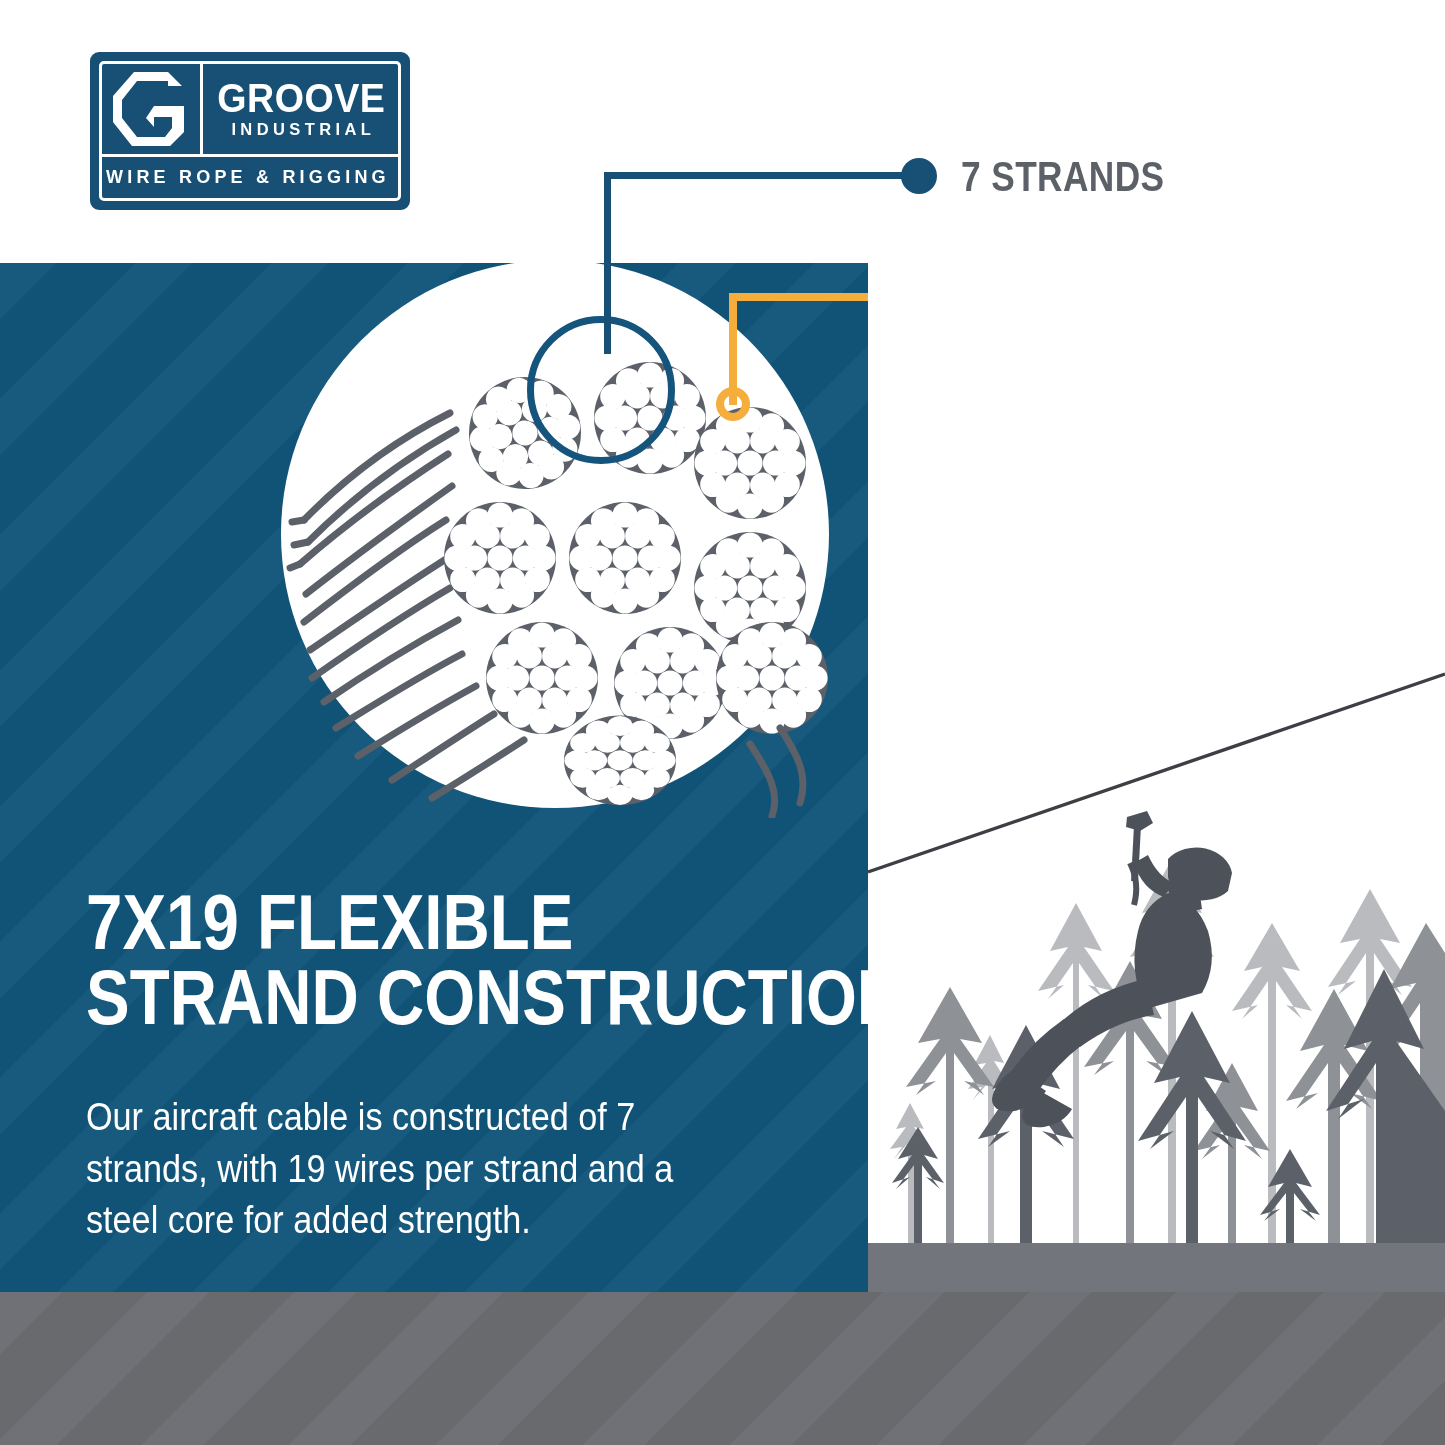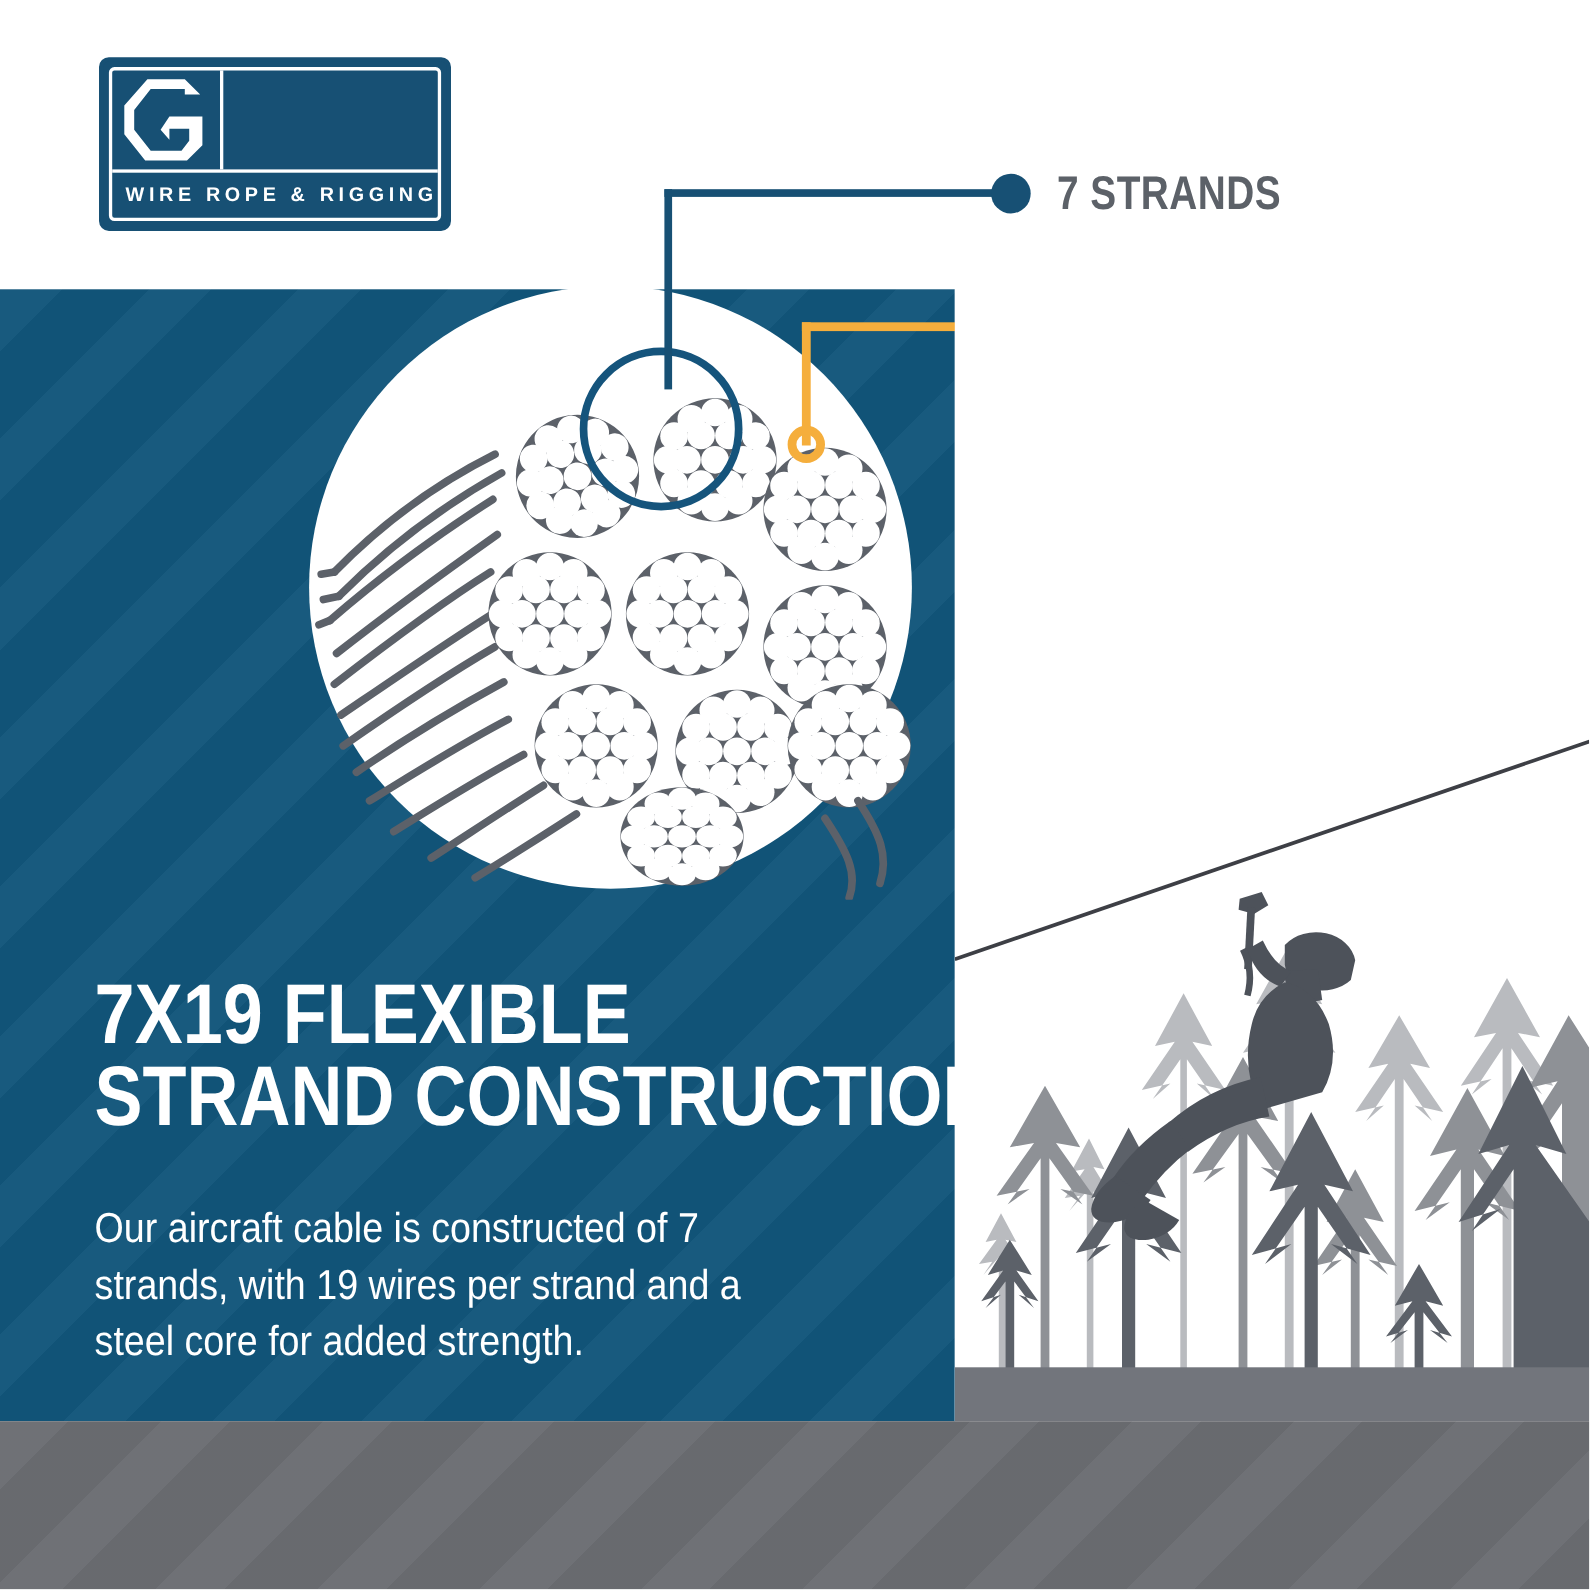--- a/index.html
+++ b/index.html
@@ -44,21 +44,21 @@
     letter-spacing:0.5px;
     transform:scaleX(0.94);
     font-family:"Liberation Sans",sans-serif;
   }
   .logo-word-sub{
     color:#fff;font-weight:bold;font-size:16.5px;line-height:1;
     letter-spacing:4.4px;margin-top:4px;
     text-indent:4px;
   }
   .logo-bottom{
-    flex:1;display:flex;align-items:center;justify-content:flex-end;
+    flex:1;display:flex;align-items:center;justify-content:flex-start;
   }
   .logo-tag{
     color:#fff;font-weight:bold;font-size:18px;letter-spacing:4.2px;
     text-indent:4px;
   }
 
   
   .blue-panel{
     position:absolute;left:0;top:263px;width:868px;height:1029px;
     background:#11557a;
@@ -173,20 +173,24 @@
 
 <div id="canvas">
 
   <div class="logo">
     <div class="logo-inner">
       <div class="logo-top">
         <div class="logo-mark">
           <svg width="82" height="78" viewBox="0 0 82 78" aria-hidden="true">
             <path d="M24 2 L58 2 L72 16 L58 16 L58 11 L27 11 L12 30 L12 48 L27 67 L55 67 L62 58 L62 47 L44 47 L44 57 L36 48 L44 36 L74 36 L74 62 L60 76 L22 76 L3 52 L3 26 Z" fill="#ffffff"></path>
           </svg>
+        </div>
+        <div class="logo-words">
+          <div class="logo-word-main">GROOVE</div>
+          <div class="logo-word-sub">INDUSTRIAL</div>
         </div>
       </div>
       <div class="logo-bottom">
         <div class="logo-tag">WIRE ROPE &amp; RIGGING</div>
       </div>
     </div>
   </div>
 
   <div class="blue-panel"></div>
   <div class="white-circle"></div>

